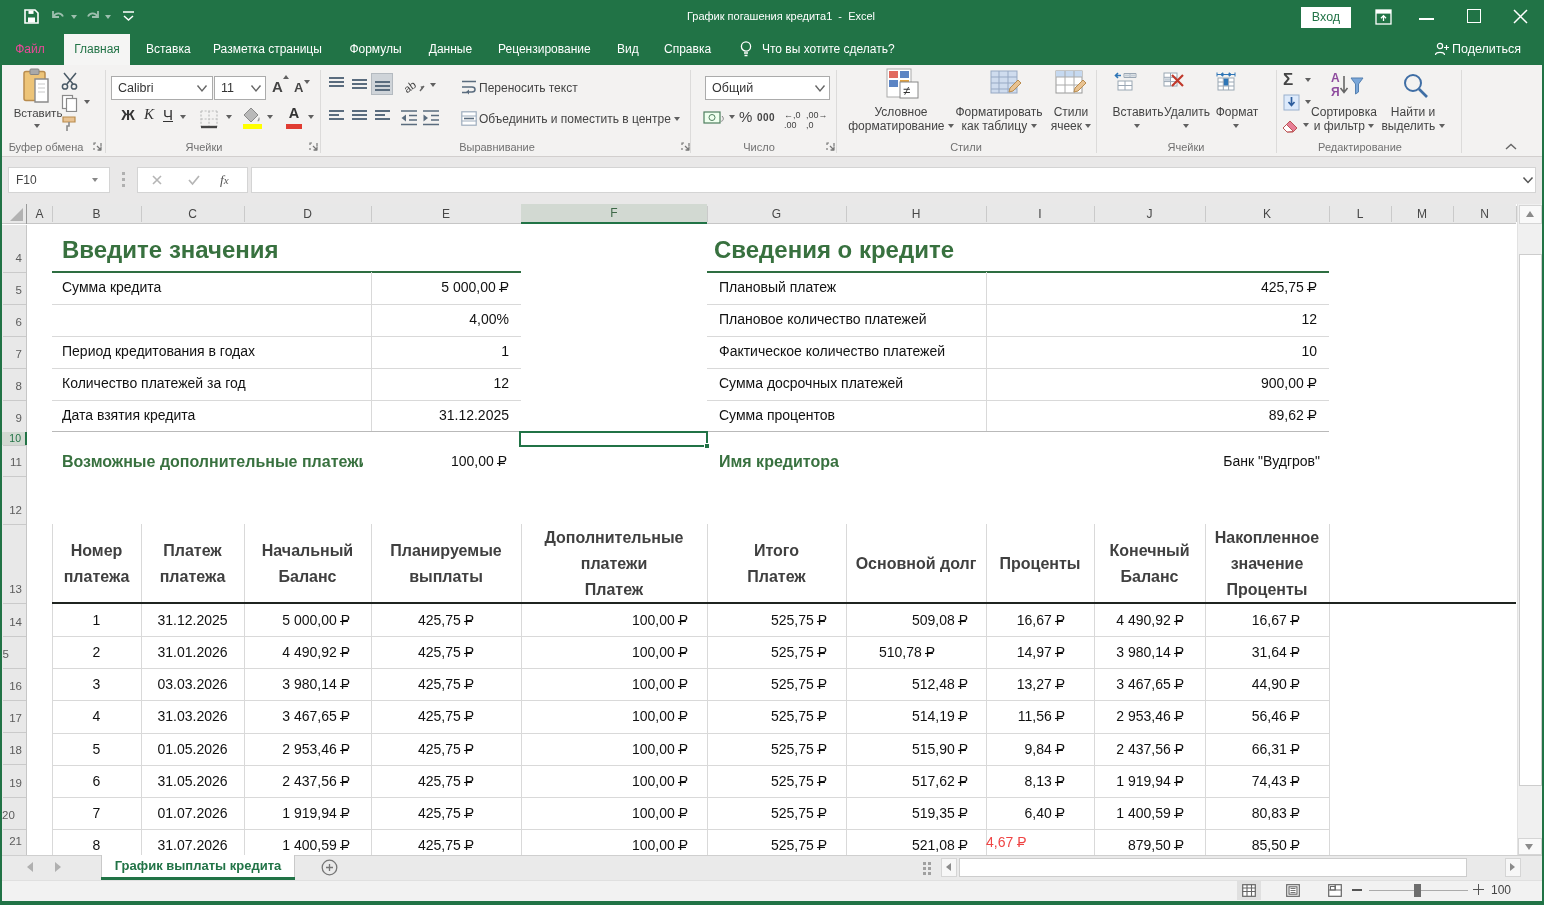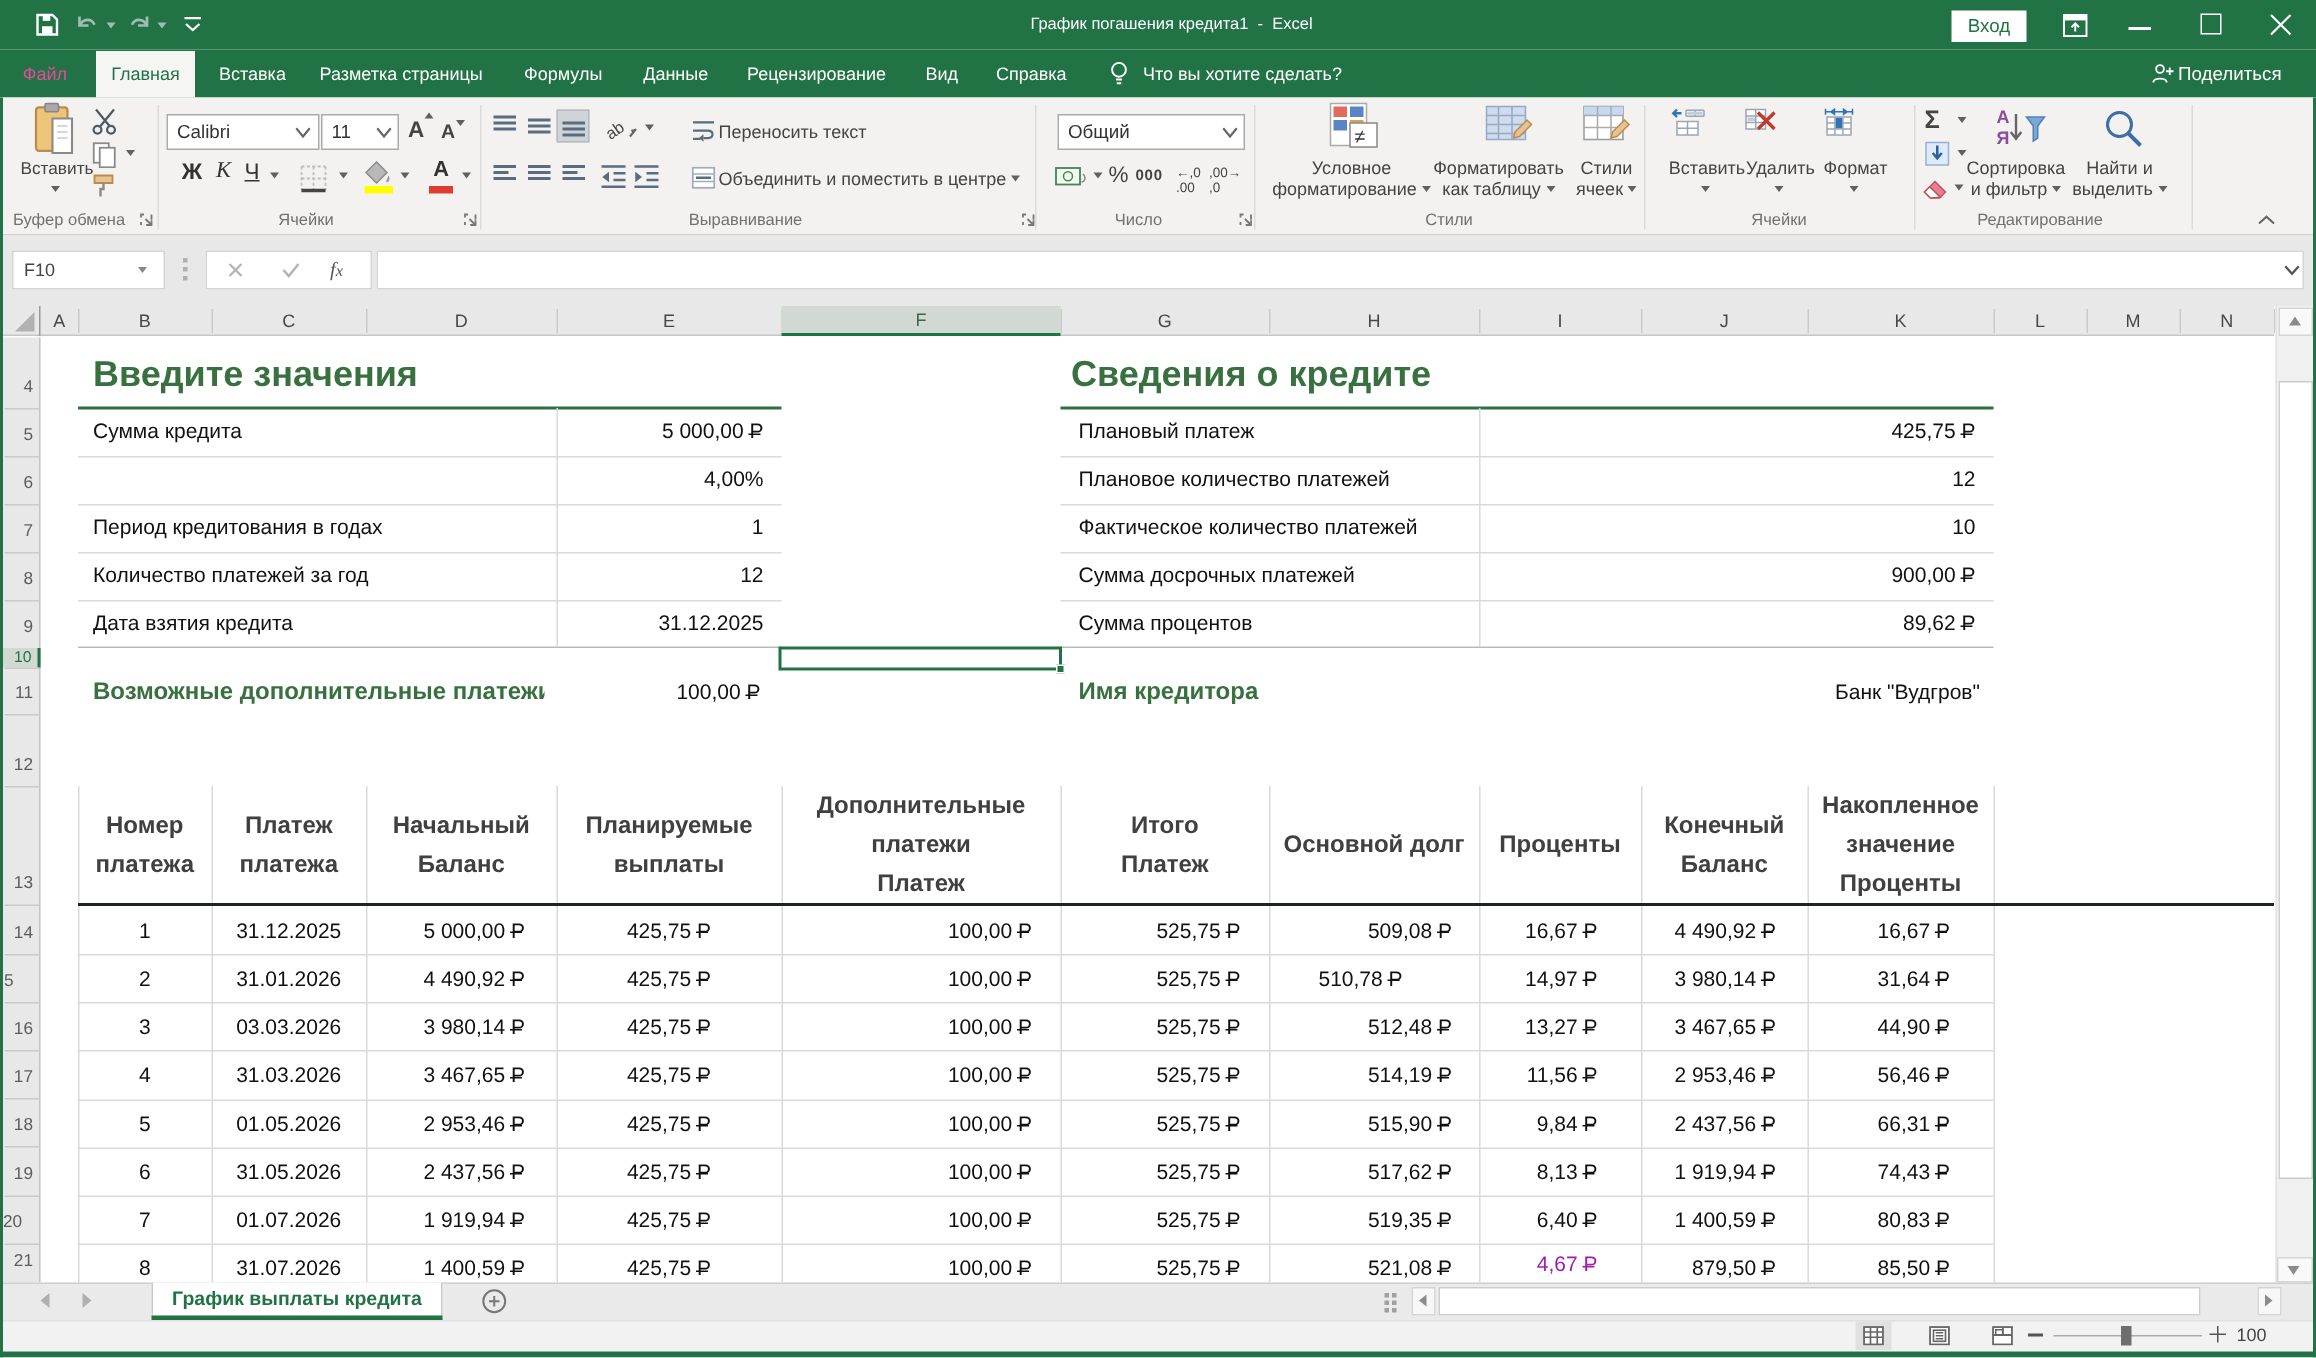--- a/index.html
+++ b/index.html
@@ -545,21 +545,21 @@
 <div class="ab" style="left:1094px;top:797.0px;width:90px;height:32.25px;line-height:32.25px;text-align:right;font-size:14px;color:#111;white-space:nowrap">1 400,59&nbsp;<span class="rb">Р<i></i></span></div>
 <div class="ab" style="left:1205px;top:797.0px;width:95px;height:32.25px;line-height:32.25px;text-align:right;font-size:14px;color:#111;white-space:nowrap">80,83&nbsp;<span class="rb">Р<i></i></span></div>
 <div class="ab hline" style="left:52px;top:797.0px;width:1277px"></div>
 <div class="ab" style="left:52px;top:829.25px;width:89px;height:32.25px;line-height:32.25px;text-align:center;font-size:14px;color:#111;white-space:nowrap">8</div>
 <div class="ab" style="left:141px;top:829.25px;width:103px;height:32.25px;line-height:32.25px;text-align:center;font-size:14px;color:#111;white-space:nowrap">31.07.2026</div>
 <div class="ab" style="left:244px;top:829.25px;width:106px;height:32.25px;line-height:32.25px;text-align:right;font-size:14px;color:#111;white-space:nowrap">1 400,59&nbsp;<span class="rb">Р<i></i></span></div>
 <div class="ab" style="left:371px;top:829.25px;width:103px;height:32.25px;line-height:32.25px;text-align:right;font-size:14px;color:#111;white-space:nowrap">425,75&nbsp;<span class="rb">Р<i></i></span></div>
 <div class="ab" style="left:521px;top:829.25px;width:167px;height:32.25px;line-height:32.25px;text-align:right;font-size:14px;color:#111;white-space:nowrap">100,00&nbsp;<span class="rb">Р<i></i></span></div>
 <div class="ab" style="left:707px;top:829.25px;width:120px;height:32.25px;line-height:32.25px;text-align:right;font-size:14px;color:#111;white-space:nowrap">525,75&nbsp;<span class="rb">Р<i></i></span></div>
 <div class="ab" style="left:846px;top:829.25px;width:122px;height:32.25px;line-height:32.25px;text-align:right;font-size:14px;color:#111;white-space:nowrap">521,08&nbsp;<span class="rb">Р<i></i></span></div>
-<div class="ab" style="left:986px;top:826px;width:79px;height:32.25px;line-height:32.25px;text-align:right;font-size:14px;color:#a21caf;white-space:nowrap">4,67&nbsp;<span class="rb">Р<i></i></span></div>
+<div class="ab" style="left:986px;top:826px;width:79px;height:32.25px;line-height:32.25px;font-size:14px;color:#ef4444;white-space:nowrap">4,67&nbsp;<span class="rb">Р<i></i></span></div>
 <div class="ab" style="left:1094px;top:829.25px;width:90px;height:32.25px;line-height:32.25px;text-align:right;font-size:14px;color:#111;white-space:nowrap">879,50&nbsp;<span class="rb">Р<i></i></span></div>
 <div class="ab" style="left:1205px;top:829.25px;width:95px;height:32.25px;line-height:32.25px;text-align:right;font-size:14px;color:#111;white-space:nowrap">85,50&nbsp;<span class="rb">Р<i></i></span></div>
 <div class="ab hline" style="left:52px;top:829.25px;width:1277px"></div>
 <div class="ab hline" style="left:52px;top:861.5px;width:1277px"></div>
 <div class="ab" style="left:1517px;top:204px;width:27px;height:651px;background:#f0f0f0;border-left:1px solid #e2e2e2"></div>
 <div class="ab" style="left:1519px;top:205px;width:23px;height:19px;background:#f9f9f9;border:1px solid #d5d5d5"></div>
 <div class="ab" style="left:1526px;top:211px;width:0;height:0;border-left:4.5px solid transparent;border-right:4.5px solid transparent;border-bottom:6px solid #8b8b8b"></div>
 <div class="ab" style="left:1519px;top:254px;width:23px;height:532px;background:#fff;border:1px solid #cdcdcd"></div>
 <div class="ab" style="left:1518px;top:838px;width:24px;height:17px;background:#f9f9f9;border:1px solid #d5d5d5"></div>
 <div class="ab" style="left:1525px;top:844px;width:0;height:0;border-left:4.5px solid transparent;border-right:4.5px solid transparent;border-top:6px solid #8b8b8b"></div>

